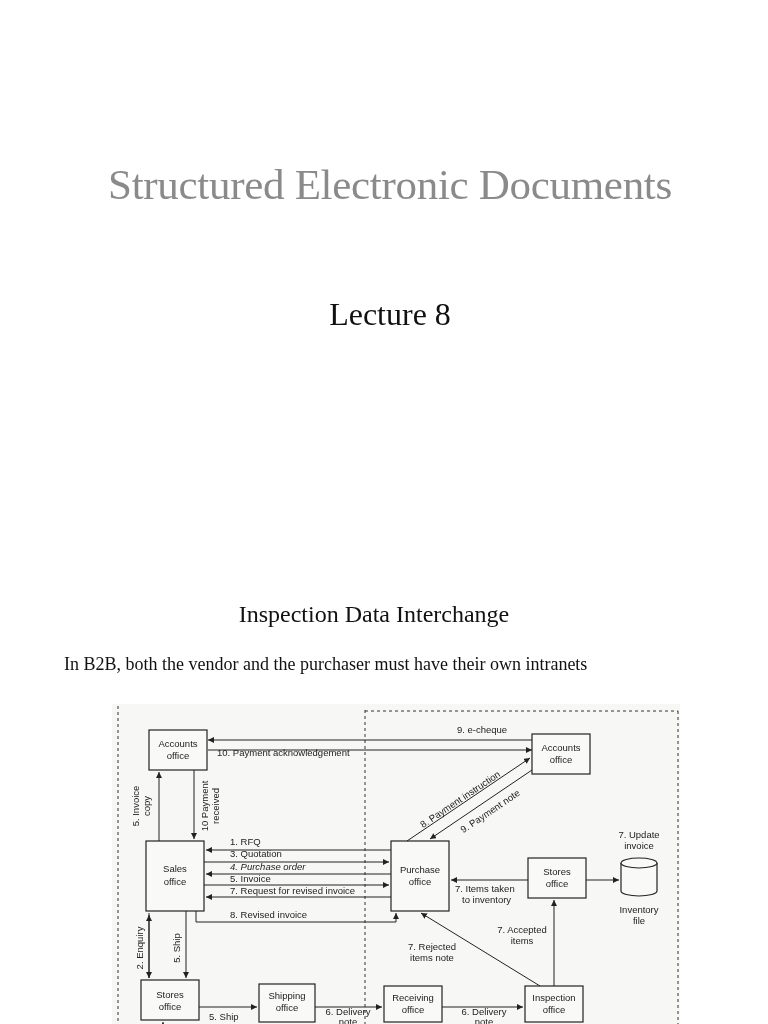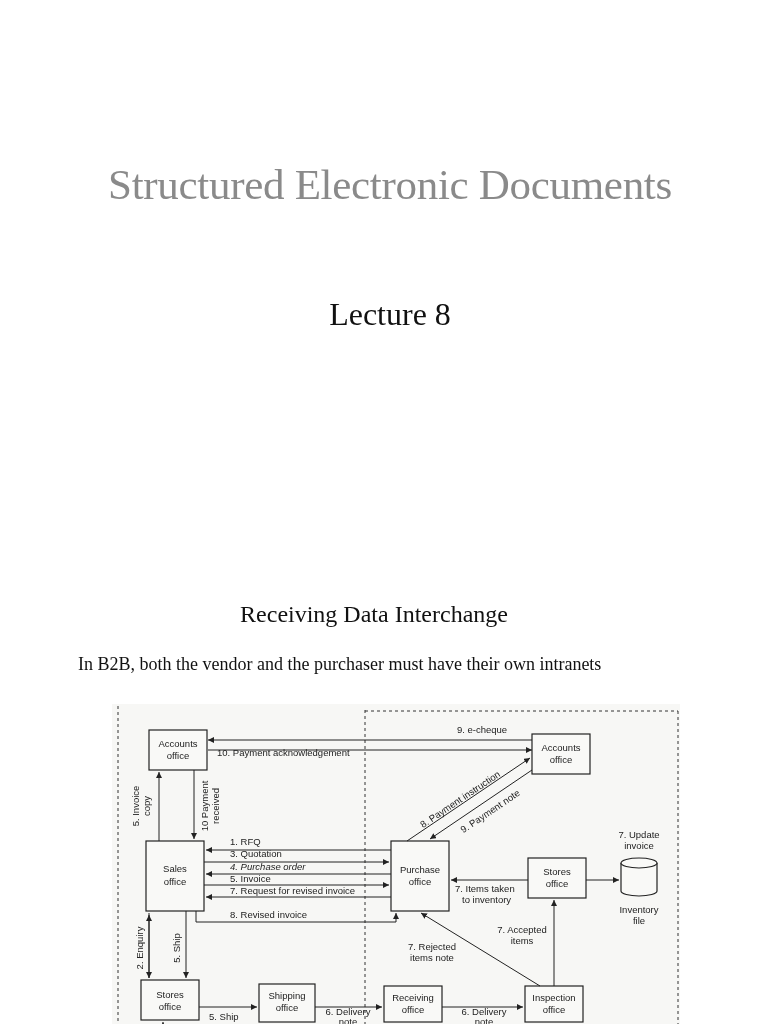--- a/index.html
+++ b/index.html
@@ -1,35 +1,35 @@
 <!DOCTYPE html>
 <html><head>
   <meta charset="utf-8">
   <style>
     html, body { margin: 0; padding: 0; background: #ffffff; }
     body { width: 768px; height: 1024px; position: relative; overflow: hidden; font-family: "Liberation Serif", "DejaVu Serif", serif; }
     .slide-title { position: absolute; left: 0; width: 780px; top: 160px; text-align: center; font-size: 43px; color: #8a8a8a; font-family: "Liberation Serif", serif; letter-spacing: -0.3px; }
     .slide-subtitle { position: absolute; left: 0; width: 780px; top: 296px; text-align: center; font-size: 32px; color: #111; font-family: "Liberation Serif", serif; }
     .section-heading { position: absolute; left: 0; width: 748px; top: 601px; text-align: center; font-size: 24px; color: #111; font-family: "Liberation Serif", serif; }
-    .body-text { position: absolute; left: 78px; top: 655px; width: 680px; font-size: 18px; line-height: 19px; color: #111; font-family: "Liberation Serif", serif; }
+    .body-text { position: absolute; left: 64px; top: 655px; width: 680px; font-size: 18px; line-height: 19px; color: #111; font-family: "Liberation Serif", serif; }
     .body-text div { white-space: nowrap; }
     .diagram { position: absolute; left: 112px; top: 704px; width: 568px; height: 320px; background: #f7f7f5; }
     .diagram svg { position: absolute; left: 0; top: 0; }
     .dtext { font-family: "Liberation Sans", "DejaVu Sans", sans-serif; font-size: 9.5px; fill: #222; }
     .dbox { fill: #f9f9f7; stroke: #222; stroke-width: 1.2; }
     .dline { stroke: #222; stroke-width: 1; fill: none; }
     .dashed { stroke: #333; stroke-width: 1; stroke-dasharray: 3 3; fill: none; }
   </style>
 </head>
 <body>
 
 <div class="slide-title">Structured Electronic Documents</div>
 <div class="slide-subtitle">Lecture 8</div>
 
-<div class="section-heading">Receiving Data Interchange</div>
+<div class="section-heading">Inspection Data Interchange</div>
 <div class="body-text">
   <div>In B2B, both the vendor and the purchaser must have their own intranets</div>
 </div>
 
 <div class="diagram">
   <svg width="568" height="320" viewBox="0 0 568 320" xmlns="http://www.w3.org/2000/svg">
     <defs>
       <marker id="ah" markerWidth="7" markerHeight="7" refX="6" refY="3" orient="auto">
         <path d="M0,0 L6,3 L0,6 z" fill="#222"></path>
       </marker>

